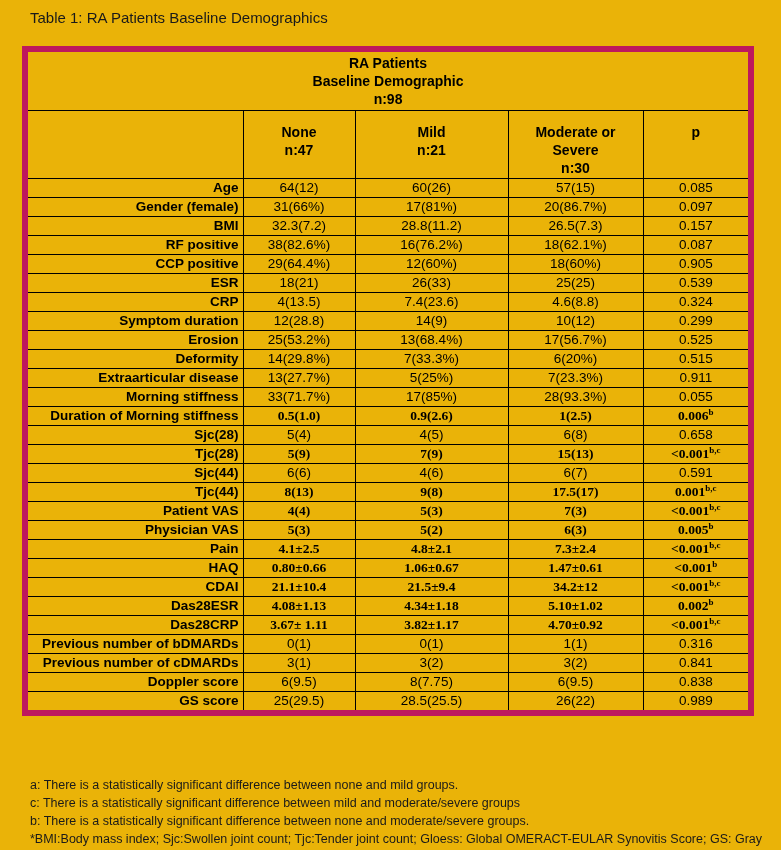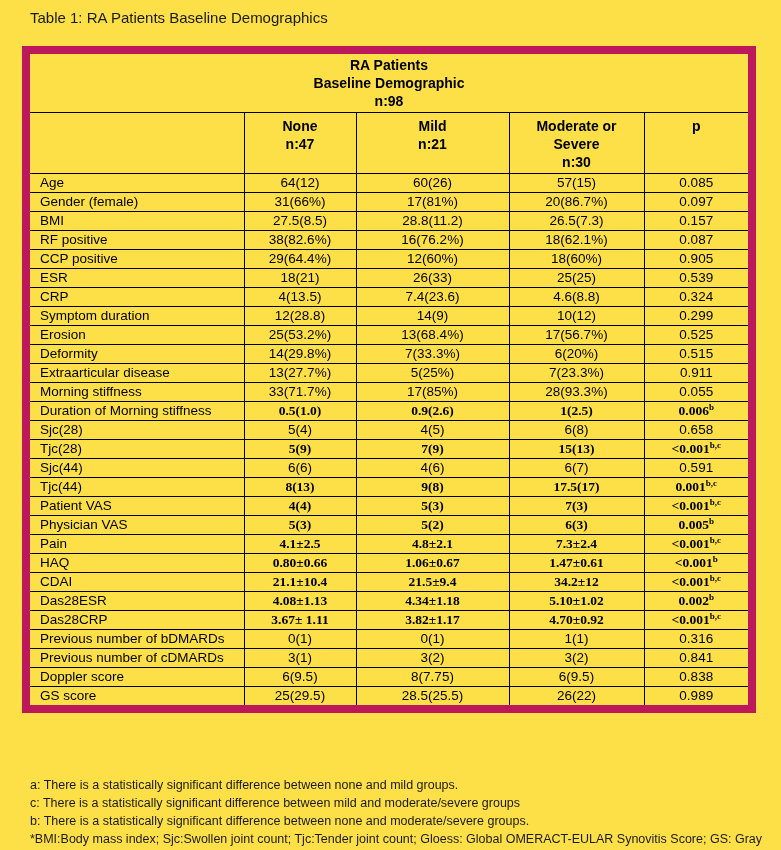--- a/index.html
+++ b/index.html
@@ -6,40 +6,40 @@
   html, body {
     margin: 0;
     padding: 0;
     background: #ffffff;
     color: #000000;
     font-family: "Liberation Sans", sans-serif;
   }
   .page {
     width: 781px;
     height: 850px;
-    background: #fde047;
+    background: #eab308;
     position: relative;
     overflow: hidden;
   }
   .doc-title {
     position: absolute;
     top: 9px;
     left: 30px;
     font-size: 15px;
     font-weight: 400;
     color: #1a1a1a;
   }
   table.demo-table {
     position: absolute;
     top: 46px;
     left: 22px;
     width: 726px;
     border-collapse: collapse;
     table-layout: fixed;
-    border: 8px solid #be185d;
+    border: 6px solid #be185d;
   }
   table.demo-table th,
   table.demo-table td {
     border: 1px solid #000;
     overflow: hidden;
     white-space: nowrap;
   }
   
   td.group-header {
     text-align: center;
@@ -49,33 +49,33 @@
     padding: 2px 0;
   }
   td.group-header .hline { line-height: 18px; }
   
   th.col-head {
     vertical-align: top;
     text-align: center;
     font-weight: bold;
     font-size: 14px;
     height: 61px;
-    padding-top: 4px;
+    padding-top: 12px;
   }
   th.col-head .hline { line-height: 18px; }
   
   tbody td {
     font-size: 13.5px;
     height: 19px;
     line-height: 18px;
     padding: 0 4px;
   }
   tbody td.row-label {
-    text-align: left;
-    font-weight: normal;
+    text-align: right;
+    font-weight: bold;
     padding-left: 10px;
   }
   tbody td.val {
     text-align: center;
     font-weight: 400;
   }
   tbody tr.sig td.val { font-weight: bold; font-family: Liberation Serif, serif; }
   sup.note-sup {
     font-size: 9px;
     line-height: 0;
@@ -144,21 +144,21 @@
         </tr>
         <tr>
           <td class="row-label">Gender (female)</td>
           <td class="val">31(66%)</td>
           <td class="val">17(81%)</td>
           <td class="val">20(86.7%)</td>
           <td class="val">0.097</td>
         </tr>
         <tr>
           <td class="row-label">BMI</td>
-          <td class="val">27.5(8.5)</td>
+          <td class="val">32.3(7.2)</td>
           <td class="val">28.8(11.2)</td>
           <td class="val">26.5(7.3)</td>
           <td class="val">0.157</td>
         </tr>
         <tr>
           <td class="row-label">RF positive</td>
           <td class="val">38(82.6%)</td>
           <td class="val">16(76.2%)</td>
           <td class="val">18(62.1%)</td>
           <td class="val">0.087</td>

